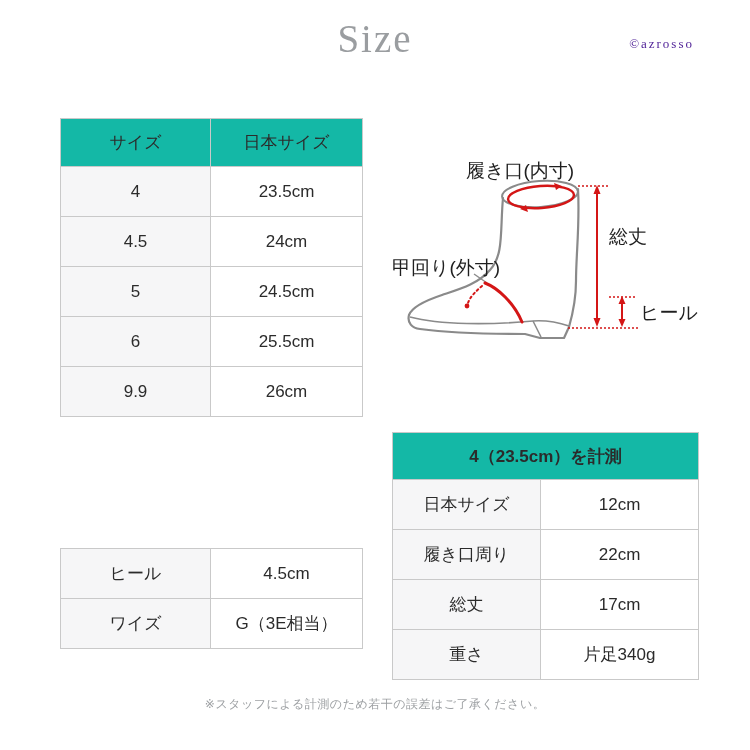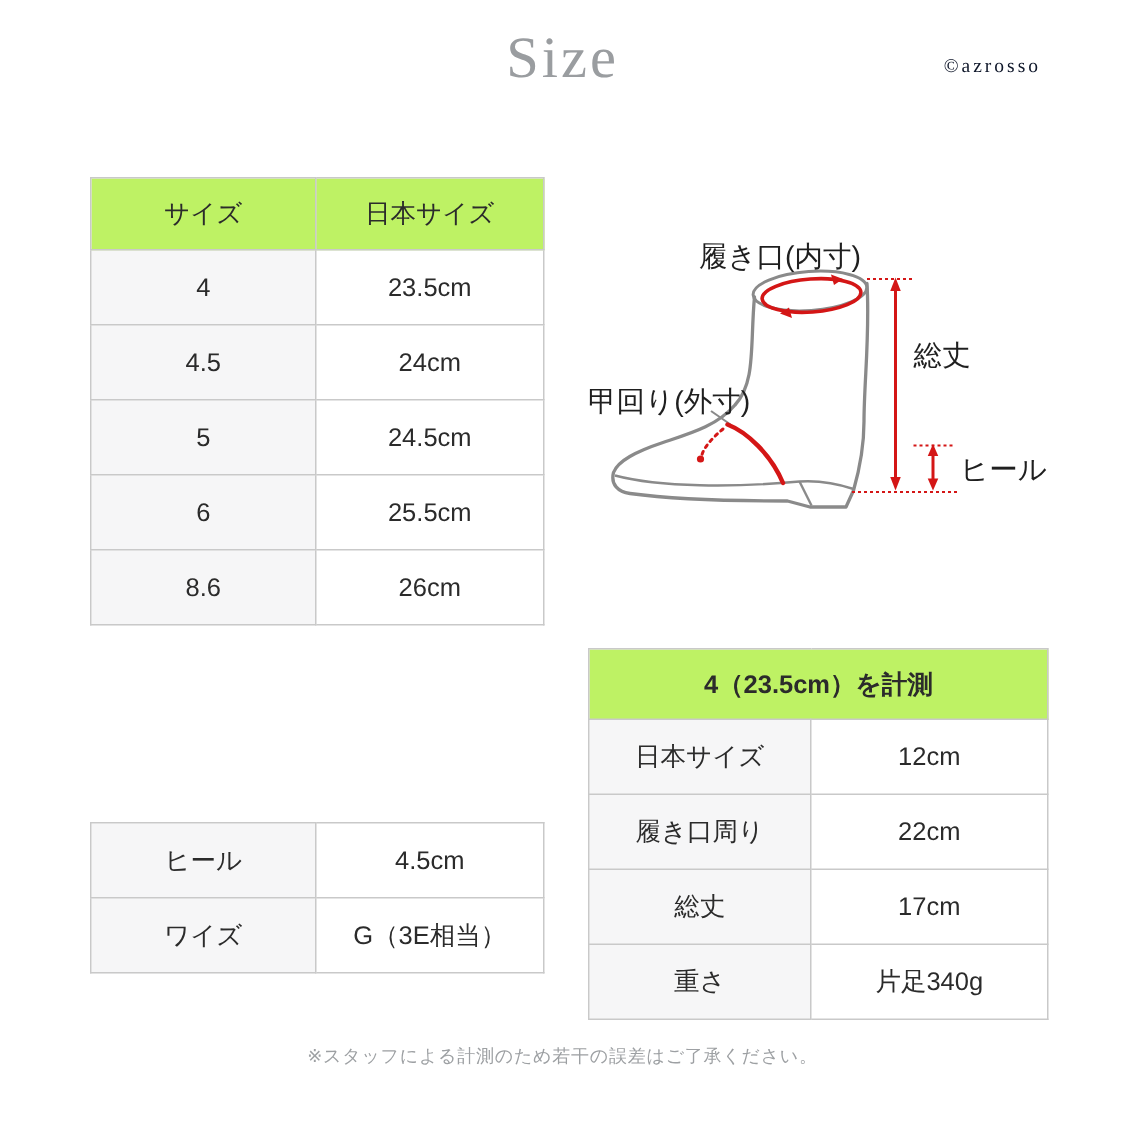--- a/index.html
+++ b/index.html
@@ -9,28 +9,28 @@
     font-family:"Liberation Sans","DejaVu Sans",sans-serif; overflow:hidden;
   }
   .page-title {
     position:absolute; top:16px; left:0; width:100%;
     text-align:center; font-family:"Liberation Serif","DejaVu Serif",serif;
     font-size:39px; font-weight:400; color:#9a9da0; letter-spacing:2px;
   }
   .copyright {
     position:absolute; top:36px; right:56px;
     font-family:"Liberation Serif","DejaVu Serif",serif;
-    font-size:13px; color:#0f172a; letter-spacing:2px;
+    font-size:13px; color:#4c1d95; letter-spacing:2px;
   }
   table { border-collapse:collapse; table-layout:fixed; }
   th,td {
     border:1px solid #c9c9c9; text-align:center; vertical-align:middle;
     font-size:17px; color:#2b2b2b; font-weight:400; background:#ffffff;
   }
-  th { background:#bef264; font-weight:500; }
+  th { background:#14b8a6; font-weight:500; }
   .size-table { position:absolute; left:60px; top:118px; width:302px; }
   .size-table th { height:48px; }
   .size-table td { height:50px; }
   .size-table td.label-cell { background:#f6f6f7; }
   .spec-table { position:absolute; left:60px; top:548px; width:302px; }
   .spec-table td { height:50px; }
   .spec-table td.label-cell { background:#f6f6f7; }
   .measure-table { position:absolute; left:392px; top:420px; width:306px;margin-top:12px; }
   .measure-table th.span-head { height:47px; font-weight:600; }
   .measure-table td { height:50px; }
@@ -71,21 +71,21 @@
     </tr>
     <tr>
       <td class="label-cell">5</td>
       <td>24.5cm</td>
     </tr>
     <tr>
       <td class="label-cell">6</td>
       <td>25.5cm</td>
     </tr>
     <tr>
-      <td class="label-cell">8.6</td>
+      <td class="label-cell">9.9</td>
       <td>26cm</td>
     </tr>
   </tbody>
     </table>
 
   <table class="spec-table">
     <colgroup>
         <col style="width:150px">
         <col style="width:152px">
       </colgroup>

